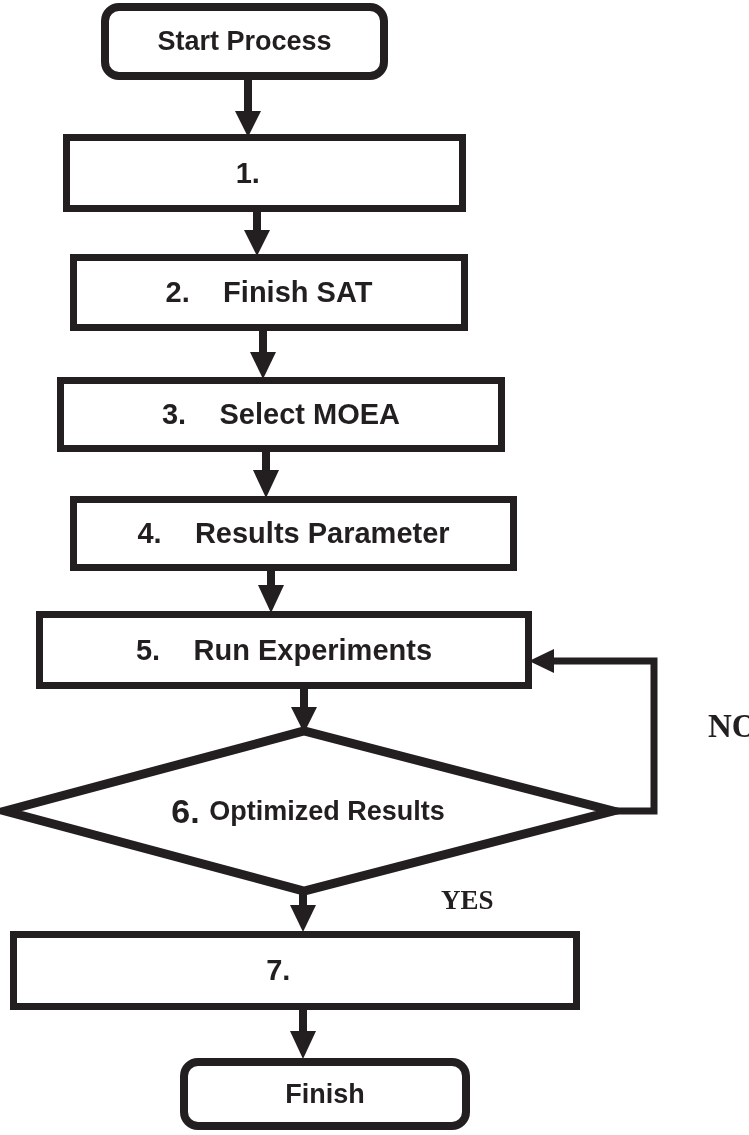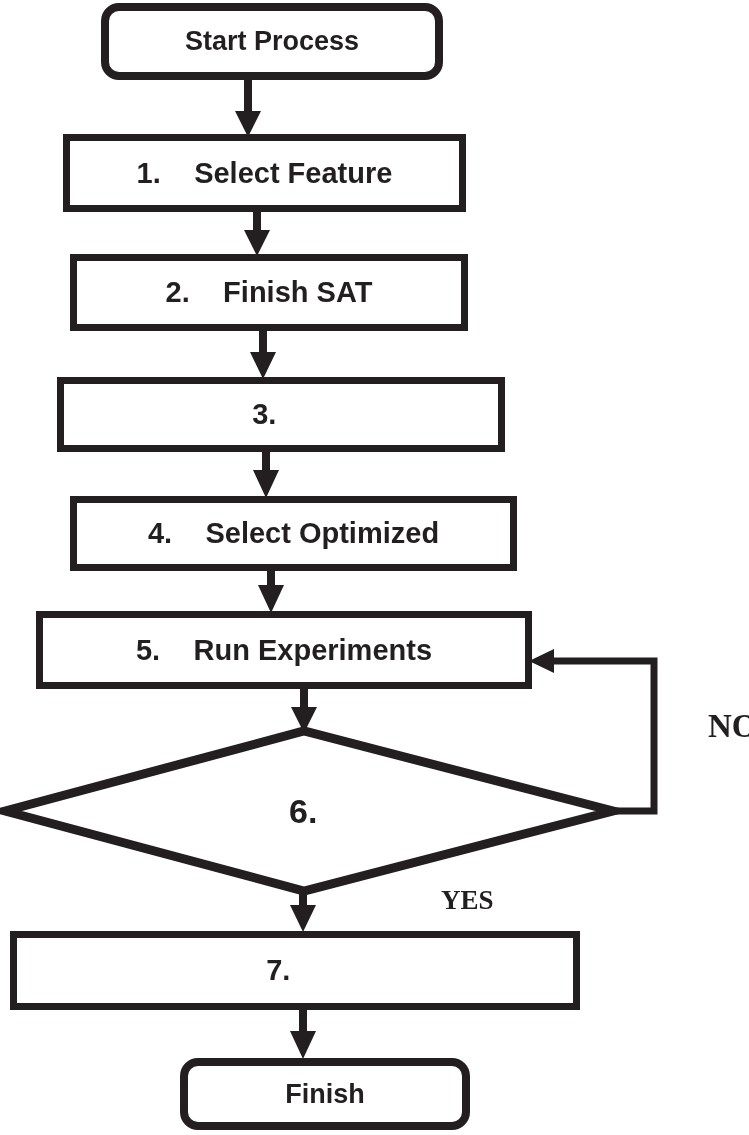--- a/index.html
+++ b/index.html
@@ -25,21 +25,21 @@
     display: flex; align-items: center; justify-content: center;
     background: var(--bg);
     font-weight: bold;
     white-space: nowrap;
     color: var(--ink);
   }
   .process { border: 7px solid var(--ink); font-size: 29px; }
   .terminal { border: 8px solid var(--ink); border-radius: 18px; font-size: 27px; }
   .num { margin-right: 1.15em; }
 
-  .node-start  { left: 101px; top: 3px;    width: 342px; height: 77px; }
+  .node-start  { left: 101px; top: 3px;    width: 287px; height: 77px; }
   .node-step1  { left: 63px;  top: 134px;  width: 403px; height: 78px; }
   .node-step2  { left: 70px;  top: 254px;  width: 398px; height: 77px; }
   .node-step3  { left: 57px;  top: 377px;  width: 448px; height: 75px; }
   .node-step4  { left: 70px;  top: 496px;  width: 447px; height: 75px; }
   .node-step5  { left: 36px;  top: 611px;  width: 496px; height: 78px; }
   .node-step7  { left: 10px;  top: 931px;  width: 570px; height: 79px; }
   .node-finish { left: 180px; top: 1058px; width: 290px; height: 72px; }
 
   .decision-label {
     position: absolute;
@@ -106,44 +106,45 @@
       <polygon class="arrow-head" points="290,1031 316,1031 303,1059"></polygon>
     </g>
   </svg>
 
   <div class="node terminal node-start">
     <span>Start Process</span>
   </div>
 
   <div class="node process node-step1">
     <span class="num">1.</span>
-    <span>Select Feature</span>
   </div>
 
   <div class="node process node-step2">
     <span class="num">2.</span>
     <span>Finish SAT</span>
   </div>
 
   <div class="node process node-step3">
     <span class="num">3.</span>
+    <span>Select MOEA</span>
   </div>
 
   <div class="node process node-step4">
     <span class="num">4.</span>
-    <span>Select Optimized</span>
+    <span>Results Parameter</span>
   </div>
 
   <div class="node process node-step5">
     <span class="num">5.</span>
     <span>Run Experiments</span>
   </div>
 
   <div class="decision-label">
     <span class="dnum">6.</span>
+    <span class="dtitle">Optimized Results</span>
   </div>
 
   <div class="node process node-step7">
     <span class="num">7.</span>
   </div>
 
   <div class="node terminal node-finish">
     <span>Finish</span>
   </div>
 

